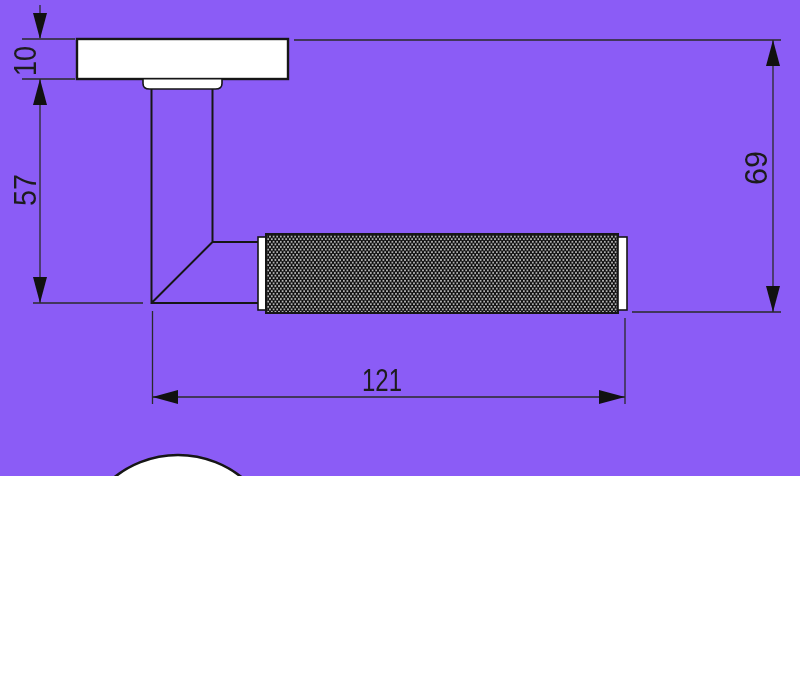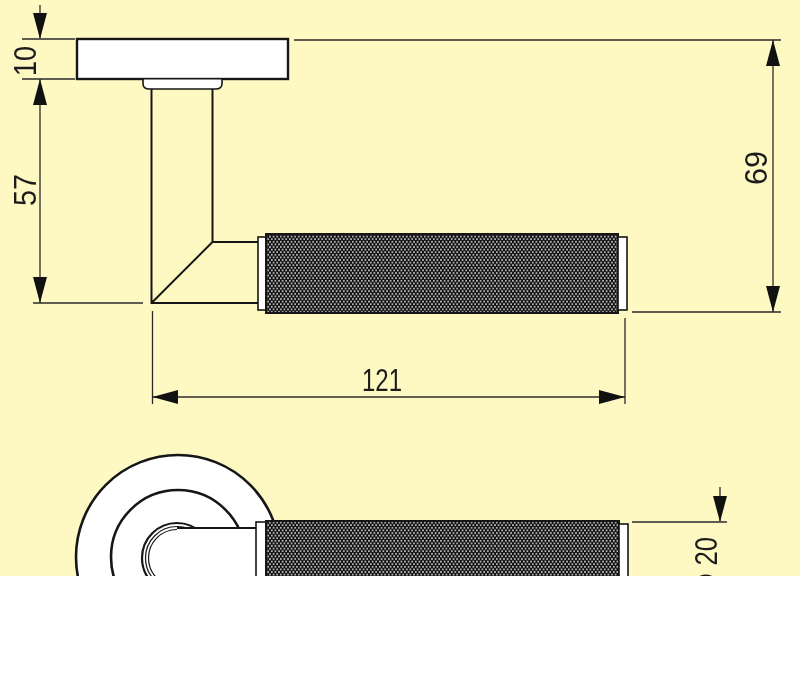--- a/index.html
+++ b/index.html
@@ -1,18 +1,18 @@
 <!DOCTYPE html>
 <html><head>
 <meta charset="utf-8">
 <style>
   html, body { margin: 0; padding: 0; background: #ffffff; }
   .page {
-    width: 800px; height: 576px;
-    background: #fef9c3;
+    width: 800px; height: 476px;
+    background: #8b5cf6;
     position: relative; overflow: hidden;
   }
   svg { display: block; }
   .outline-thick { stroke: #161616; stroke-width: 2.4; fill: none; stroke-linejoin: miter; }
   .outline-med   { stroke: #161616; stroke-width: 2.0; fill: none; }
   .outline-thin  { stroke: #161616; stroke-width: 1.6; fill: none; }
   .dim-line      { stroke: #2a2a2a; stroke-width: 1.3; fill: none; }
   .arrow         { fill: #111111; stroke: none; }
   .dim-text {
     font-family: "Liberation Sans", sans-serif;

